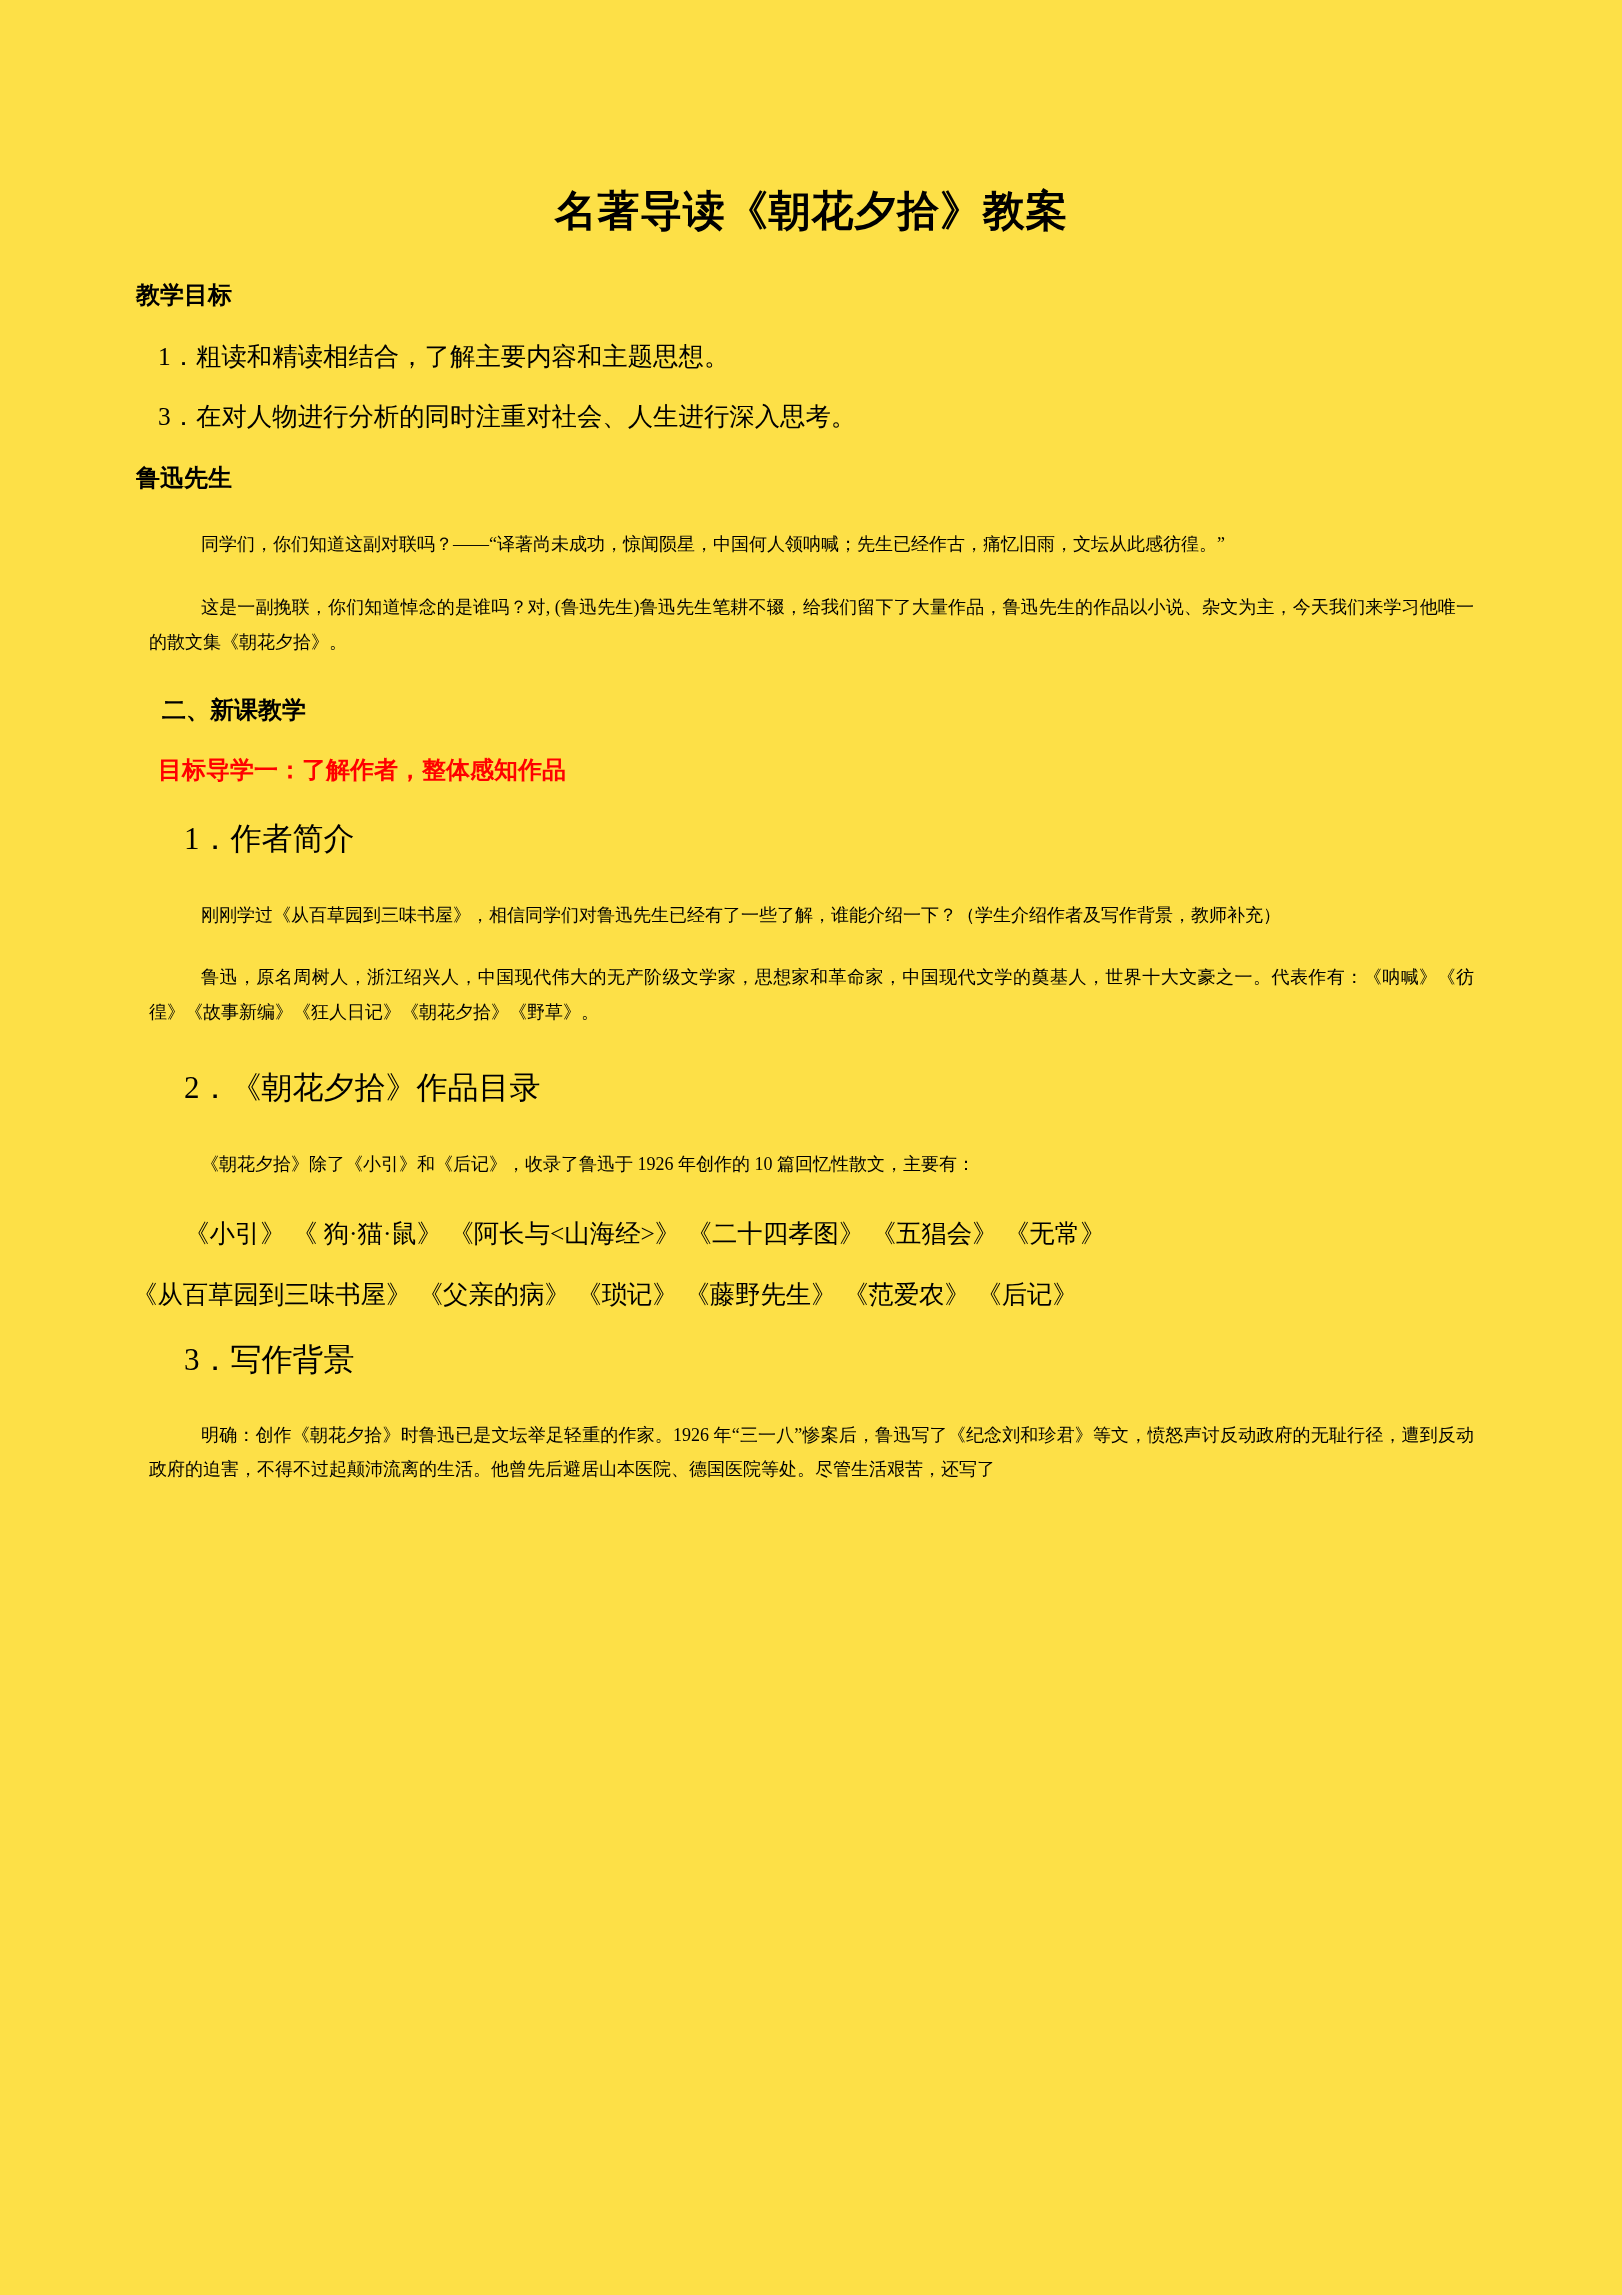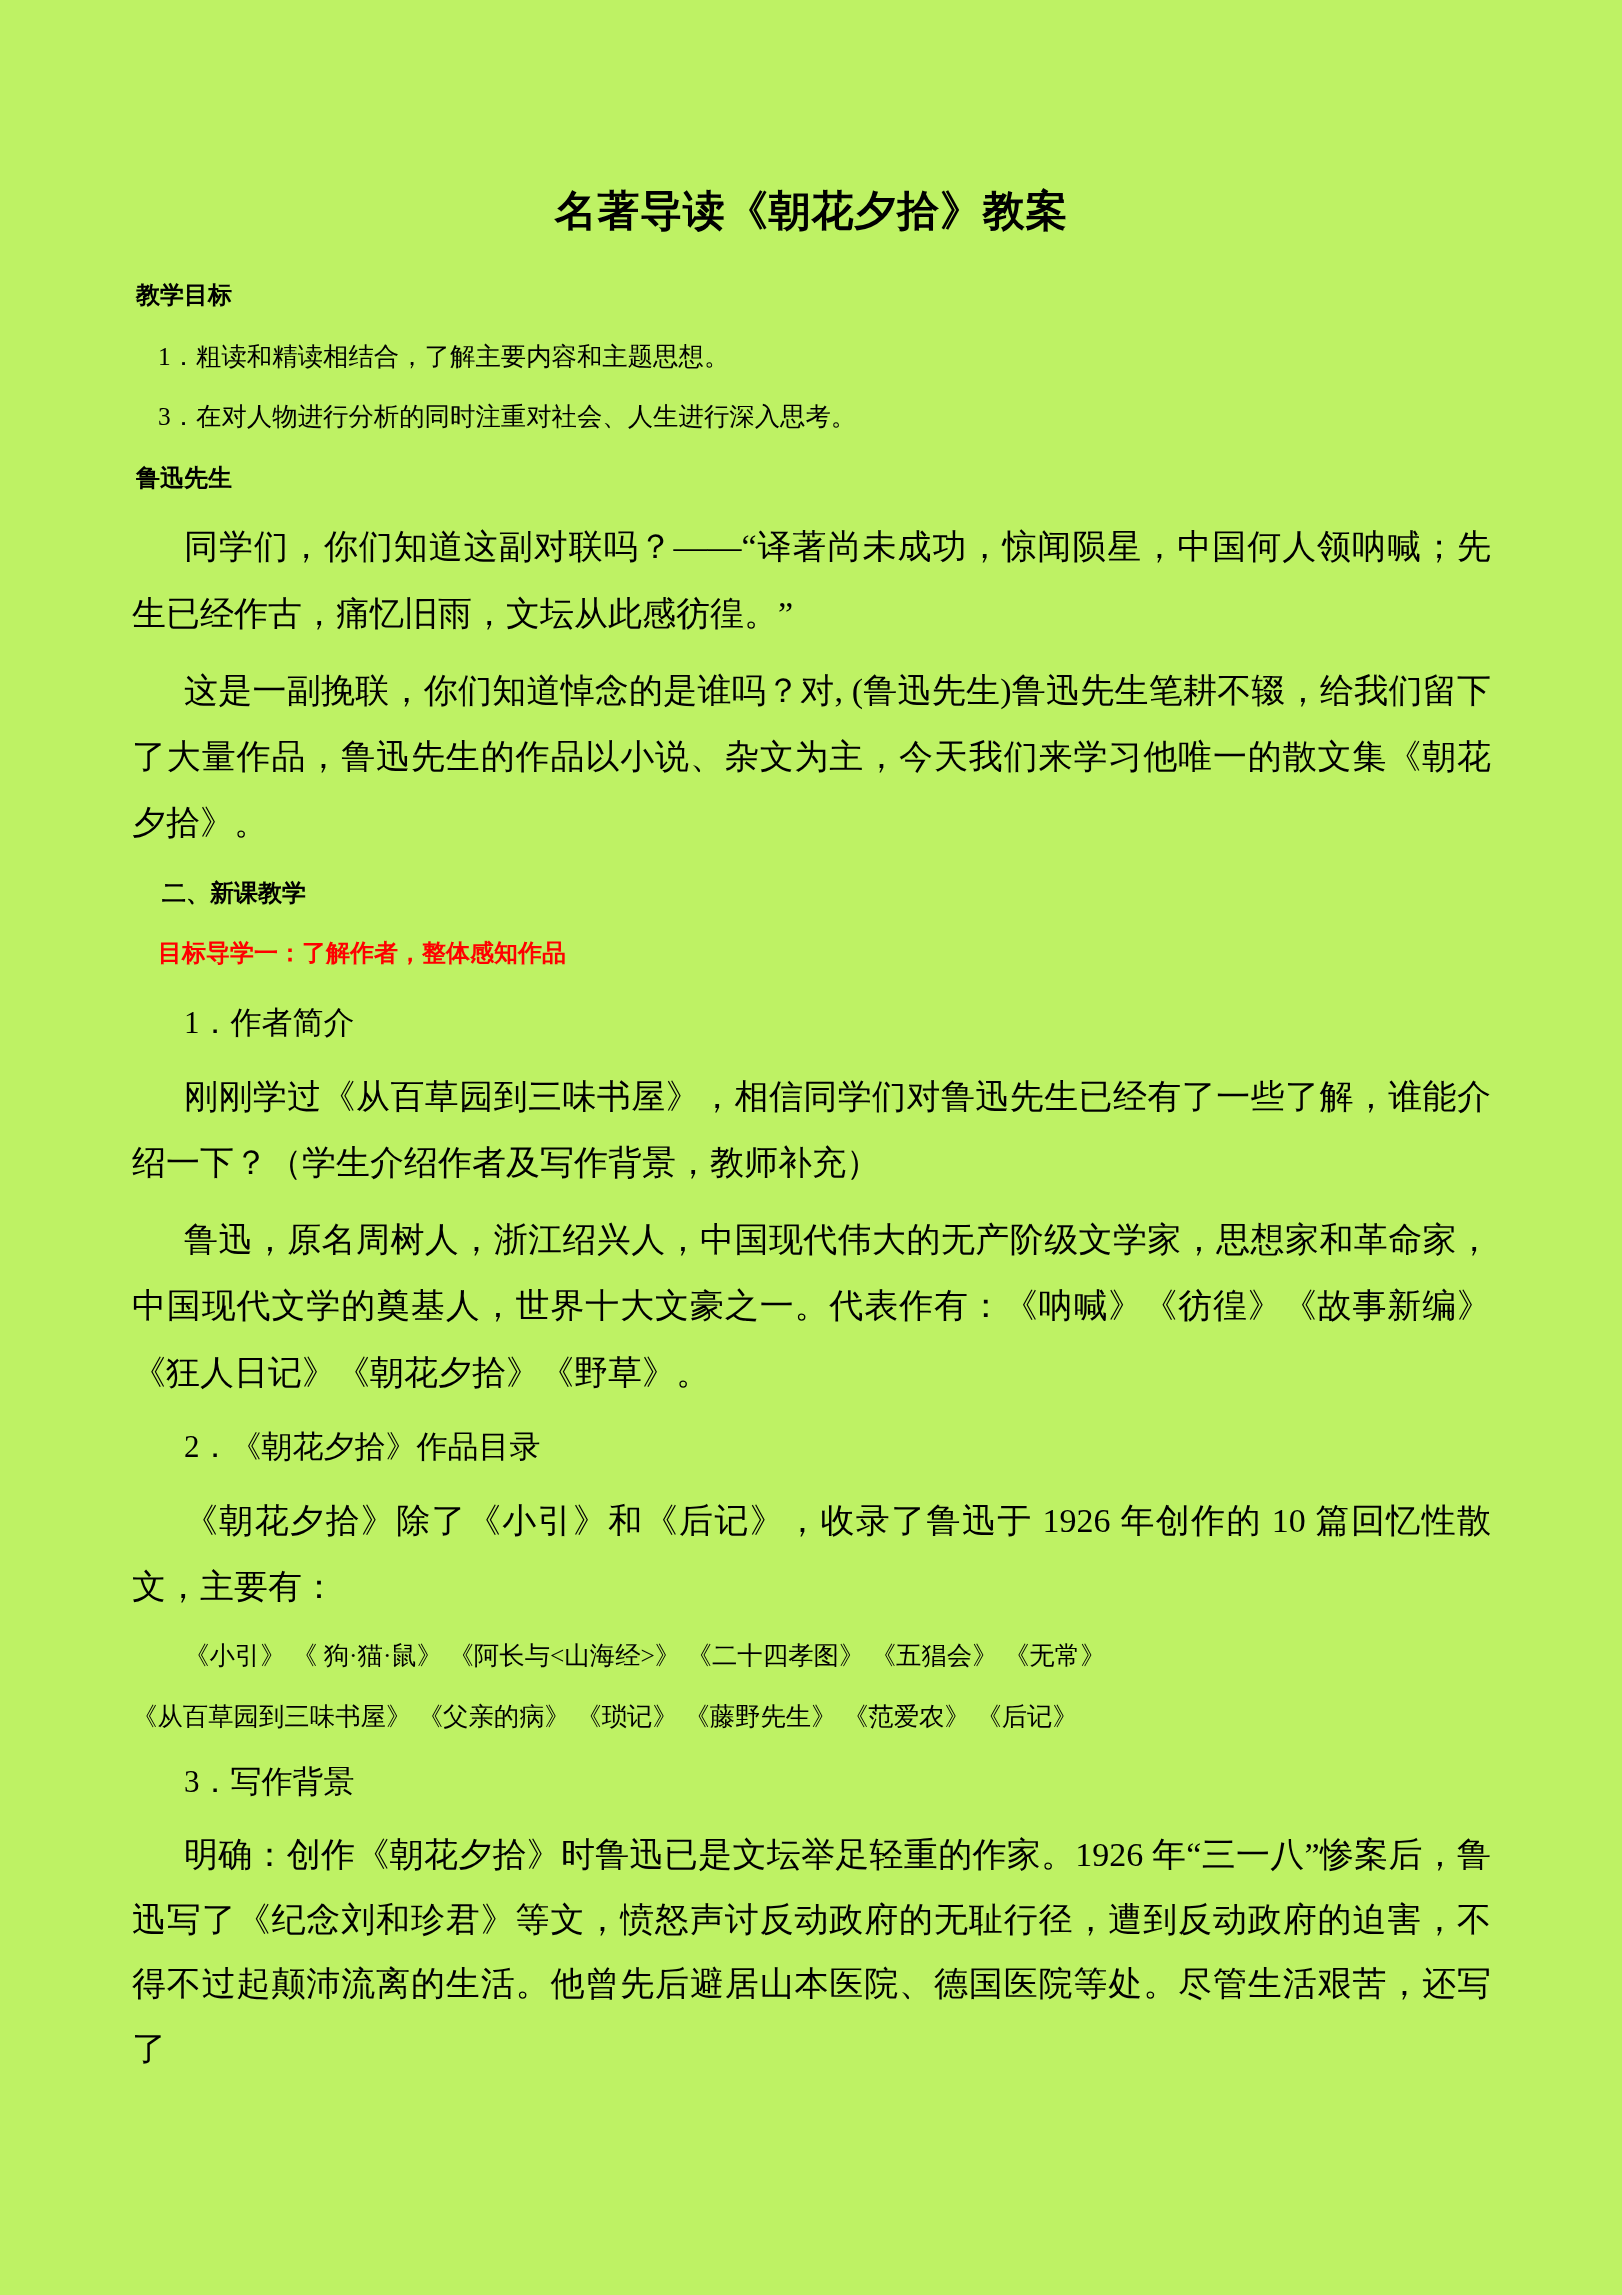--- a/index.html
+++ b/index.html
@@ -4,21 +4,21 @@
 <style>
   html, body {
     margin: 0;
     padding: 0;
     background: #ffffff;
   }
   .page {
     position: relative;
     width: 1623px;
     height: 2295px;
-    background: #bef264;
+    background: #fde047;
     box-sizing: border-box;
     padding: 185px 132px 0 132px;
     font-family: "Liberation Serif", "DejaVu Serif", serif;
     color: #000000;
     overflow: hidden;
   }
   .doc-title {
     text-align: center;
     font-family: "DejaVu Sans", "Liberation Sans", sans-serif;
     font-weight: bold;
@@ -34,23 +34,23 @@
     font-size: 24px;
     line-height: 1.35;
     margin: 4px;
     padding: 10.8px 0 10.8px 0;
     color: #000000;
   }
   .heading.indent1 {
     padding-left: 26px;
   }
   .para {
-    font-size: 34px;
+    font-size: 18px;
     line-height: 1.95;
-    margin: 0;
+    margin: 17px;
     padding: 5.4px 0 5.4px 0;
     text-align: justify;
     text-justify: inter-character;
     text-indent: 52px;
     color: #000000;
     word-break: break-all;
   }
   .para.tight {
     line-height: 1.9;
   }

